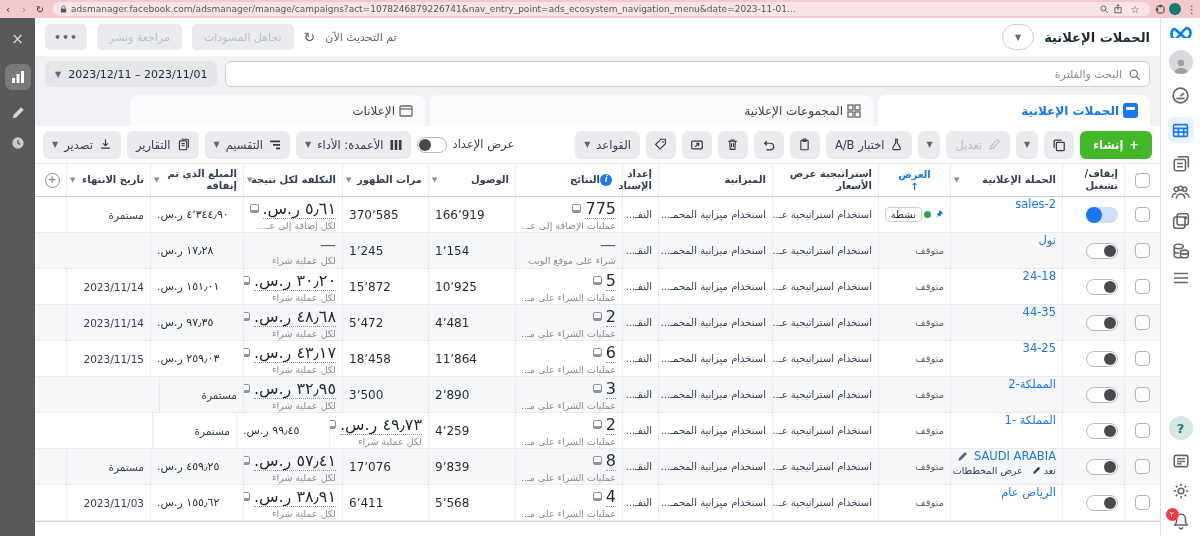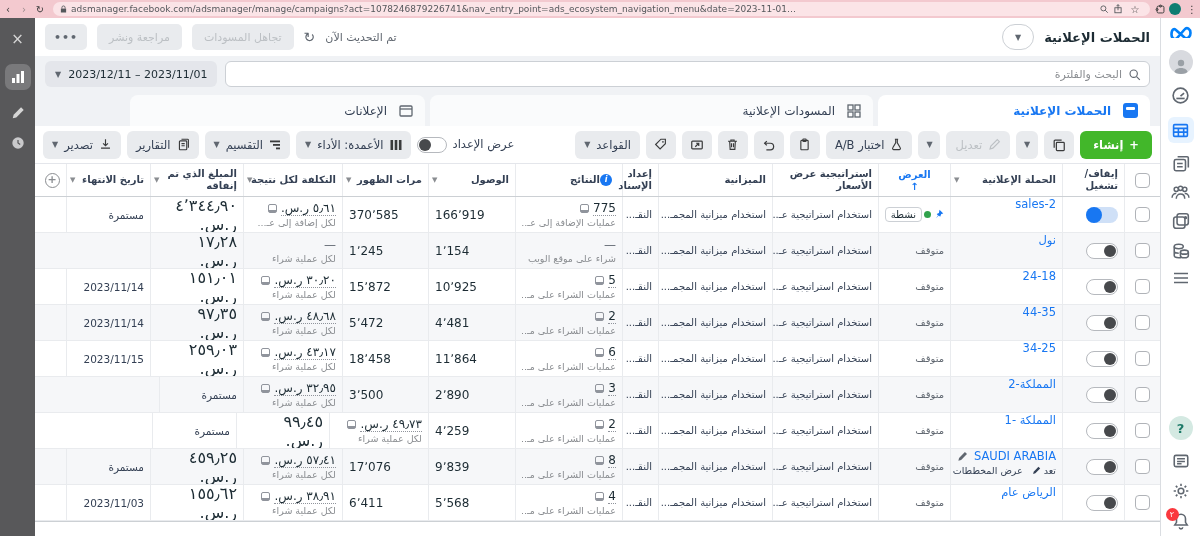--- a/index.html
+++ b/index.html
@@ -53,21 +53,21 @@
   .filter-row { height:36px; display:flex; align-items:center; gap:8px; padding:0 10px; }
   .search-box { flex:1; height:26px; background:#fff; border:1px solid #ccd0d5; border-radius:6px;
     display:flex; align-items:center; gap:6px; padding:0 8px; }
   .search-box input { border:none; outline:none; flex:1; font-size:11px; font-family:inherit; background:transparent; color:#1c2b33; }
   .search-box input::placeholder { color:#8a8d91; }
   .date-pill { height:26px; background:#e4e6eb; border-radius:6px; display:flex; align-items:center; gap:7px;
     padding:0 10px; font-size:11px; color:#1c2b33; cursor:pointer; }
   .ltr { direction:ltr; unicode-bidi:isolate; }
 
   .tabs-row { height:34px; display:flex; gap:5px; padding:0 10px; align-items:flex-end; }
-  .tab { height:31px; border-radius:8px 8px 0 0; display:flex; align-items:center; gap:12px; padding:0 12px;
+  .tab { height:31px; border-radius:8px 8px 0 0; display:flex; align-items:center; gap:4px; padding:0 12px;
     font-size:12px; color:#344054; background:#fafbfc; cursor:pointer; }
   .tab.active { background:#fff; color:#1877f2; font-weight:bold; }
   .tab-campaigns { width:272px; } .tab-adsets { width:443px; } .tab-ads { width:295px; }
   .tab-ic-campaign { width:15px; height:15px; background:#1877f2; border-radius:3px; position:relative; flex:0 0 auto; }
   .tab-ic-campaign::after { content:""; position:absolute; left:3px; top:4px; width:9px; height:3px; background:#fff; border-radius:1px; }
   .caret { font-size:8px; color:#606770; }
 
   .panel { background:#fff; height:410px; }
   .toolbar { height:38px; display:flex; align-items:center; gap:6px; padding:0 8px; border-bottom:1px solid #e4e6eb; }
   .tb-btn { height:28px; background:#e9ebee; border:none; border-radius:6px; padding:0 9px; display:flex;
@@ -119,27 +119,27 @@
   .act { display:flex; align-items:center; gap:3px; cursor:pointer; white-space:nowrap; }
 
   .c-del.bcell { gap:2px; font-size:10px; color:#606770; }
   .dot { width:7px; height:7px; border-radius:50%; background:#31a24c; flex:0 0 auto; }
   .dstat.boxed { border:1px solid #ccd0d5; border-radius:4px; padding:1px 5px; color:#1c2b33; }
   .pin-wrap { flex:0 0 auto; display:flex; }
 
   .c-bid.bcell, .c-budget.bcell, .c-attr.bcell { font-size:10px; color:#344054; white-space:nowrap; }
   .stat { flex-direction:column; align-items:flex-start; justify-content:center; gap:1px; }
   .statline { display:flex; align-items:center; gap:4px; direction:rtl; }
-  .val { font-size:12px; color:#1c2b33; border-bottom:1px dotted #90949c; white-space:nowrap; }
+  .val { font-size:16px; color:#1c2b33; border-bottom:1px dotted #90949c; white-space:nowrap; }
   .val.plain { border-bottom:none; color:#606770; }
   .sub { font-size:9.5px; color:#8a8d91; white-space:nowrap; max-width:100%; overflow:hidden; }
   .attr-ic { width:9px; height:9px; border:1px solid #90949c; border-radius:2px; flex:0 0 auto;
     background:linear-gradient(to top,#90949c 2px,transparent 2px); }
   .c-reach.bcell, .c-impr.bcell, .c-spent.bcell { justify-content:flex-end; font-size:12px; color:#1c2b33; }
-  .c-spent.bcell { font-size:16px; }
+  .c-spent.bcell { font-size:11px; }
   .c-end.bcell { font-size:10.5px; color:#344054; }
 
   .bottom-strip { height:14px; background:#fff; border-top:1px solid #ccd0d4; }
   #vscroll { position:absolute; left:9px; top:188px; width:5px; height:34px; background:#8d9096; border-radius:3px; z-index:5; cursor:grab; }
 </style>
 </head>
 <body>
 
 <div id="browser-bar">
   <span class="b-ic">‹</span>
@@ -310,21 +310,21 @@
       <span class="tab-ic-campaign"></span>
       <span>الحملات الإعلانية</span>
     </div>
     <div class="tab tab-adsets">
       <svg width="14" height="14" viewBox="0 0 14 14" fill="none" stroke="#606770" stroke-width="1.3">
           <rect x="1" y="1" width="5" height="5"></rect>
           <rect x="8" y="1" width="5" height="5"></rect>
           <rect x="1" y="8" width="5" height="5"></rect>
           <rect x="8" y="8" width="5" height="5"></rect>
         </svg>
-      <span>المسودات الإعلانية</span>
+      <span>المجموعات الإعلانية</span>
     </div>
     <div class="tab tab-ads">
       <svg width="14" height="14" viewBox="0 0 14 14" fill="none" stroke="#606770" stroke-width="1.3">
           <rect x="1" y="2" width="12" height="10" rx="1"></rect>
           <path d="M1 5h12"></path>
         </svg>
       <span>الإعلانات</span>
     </div>
   </div>
 

